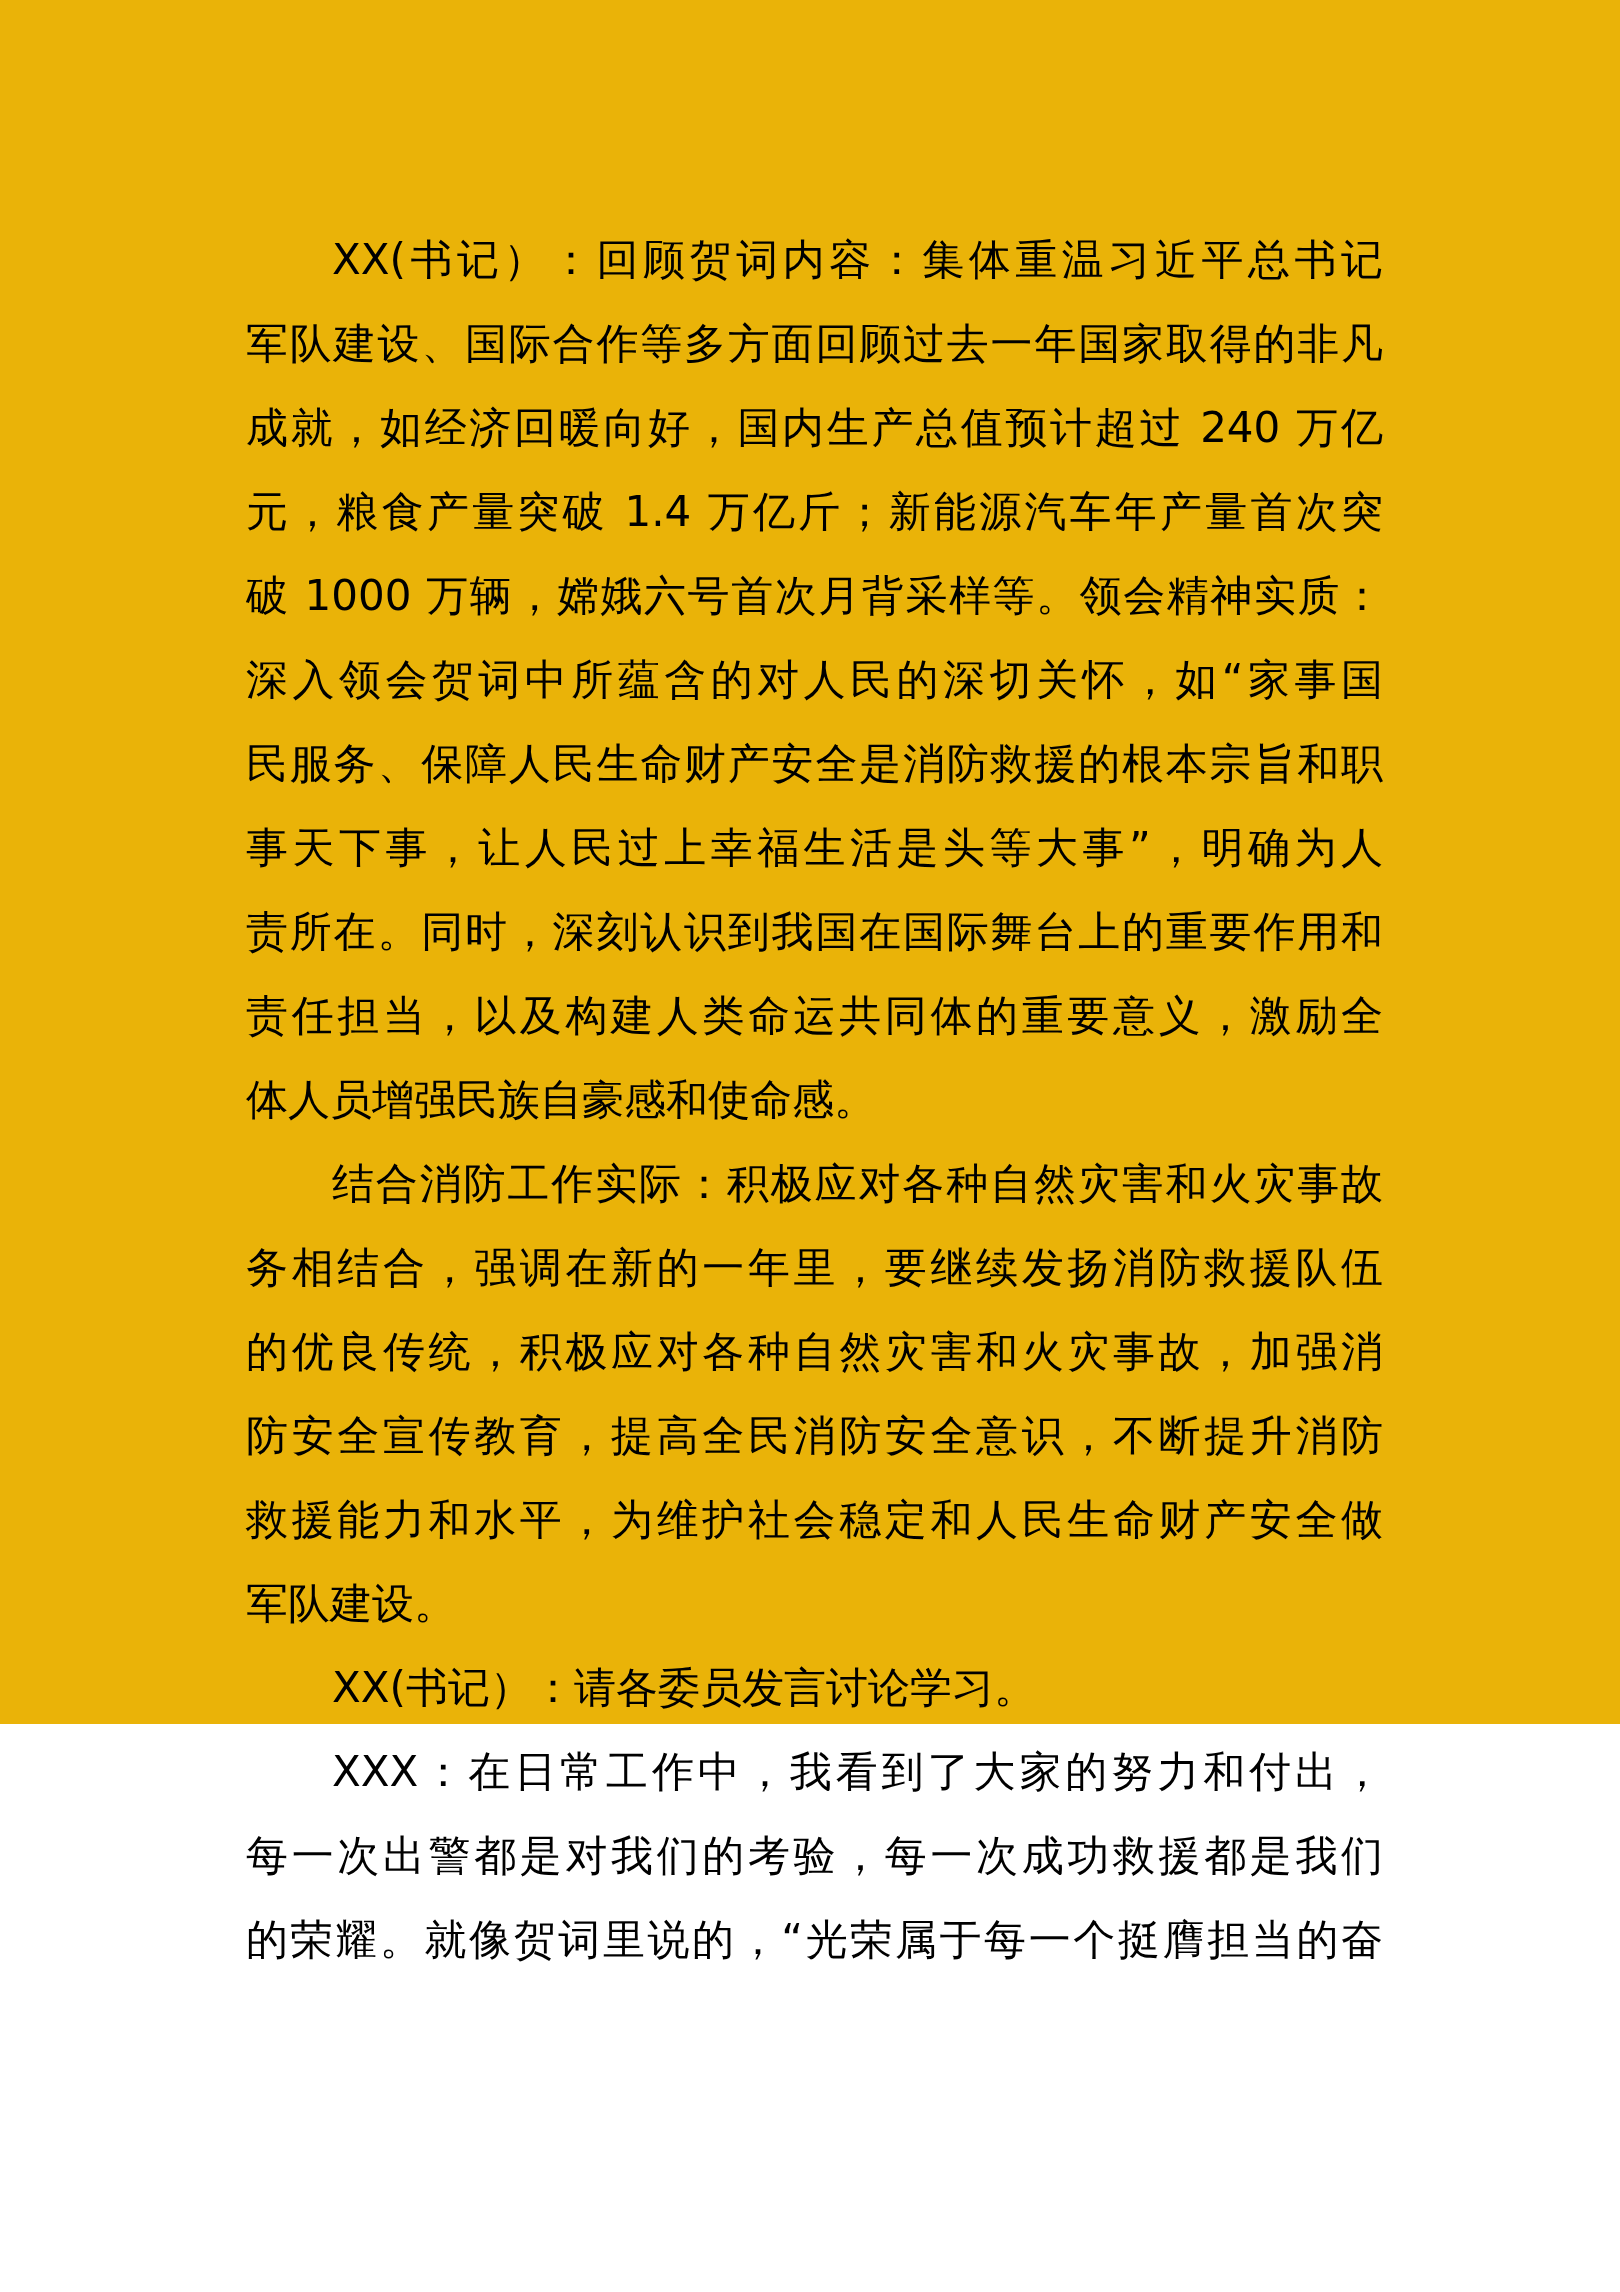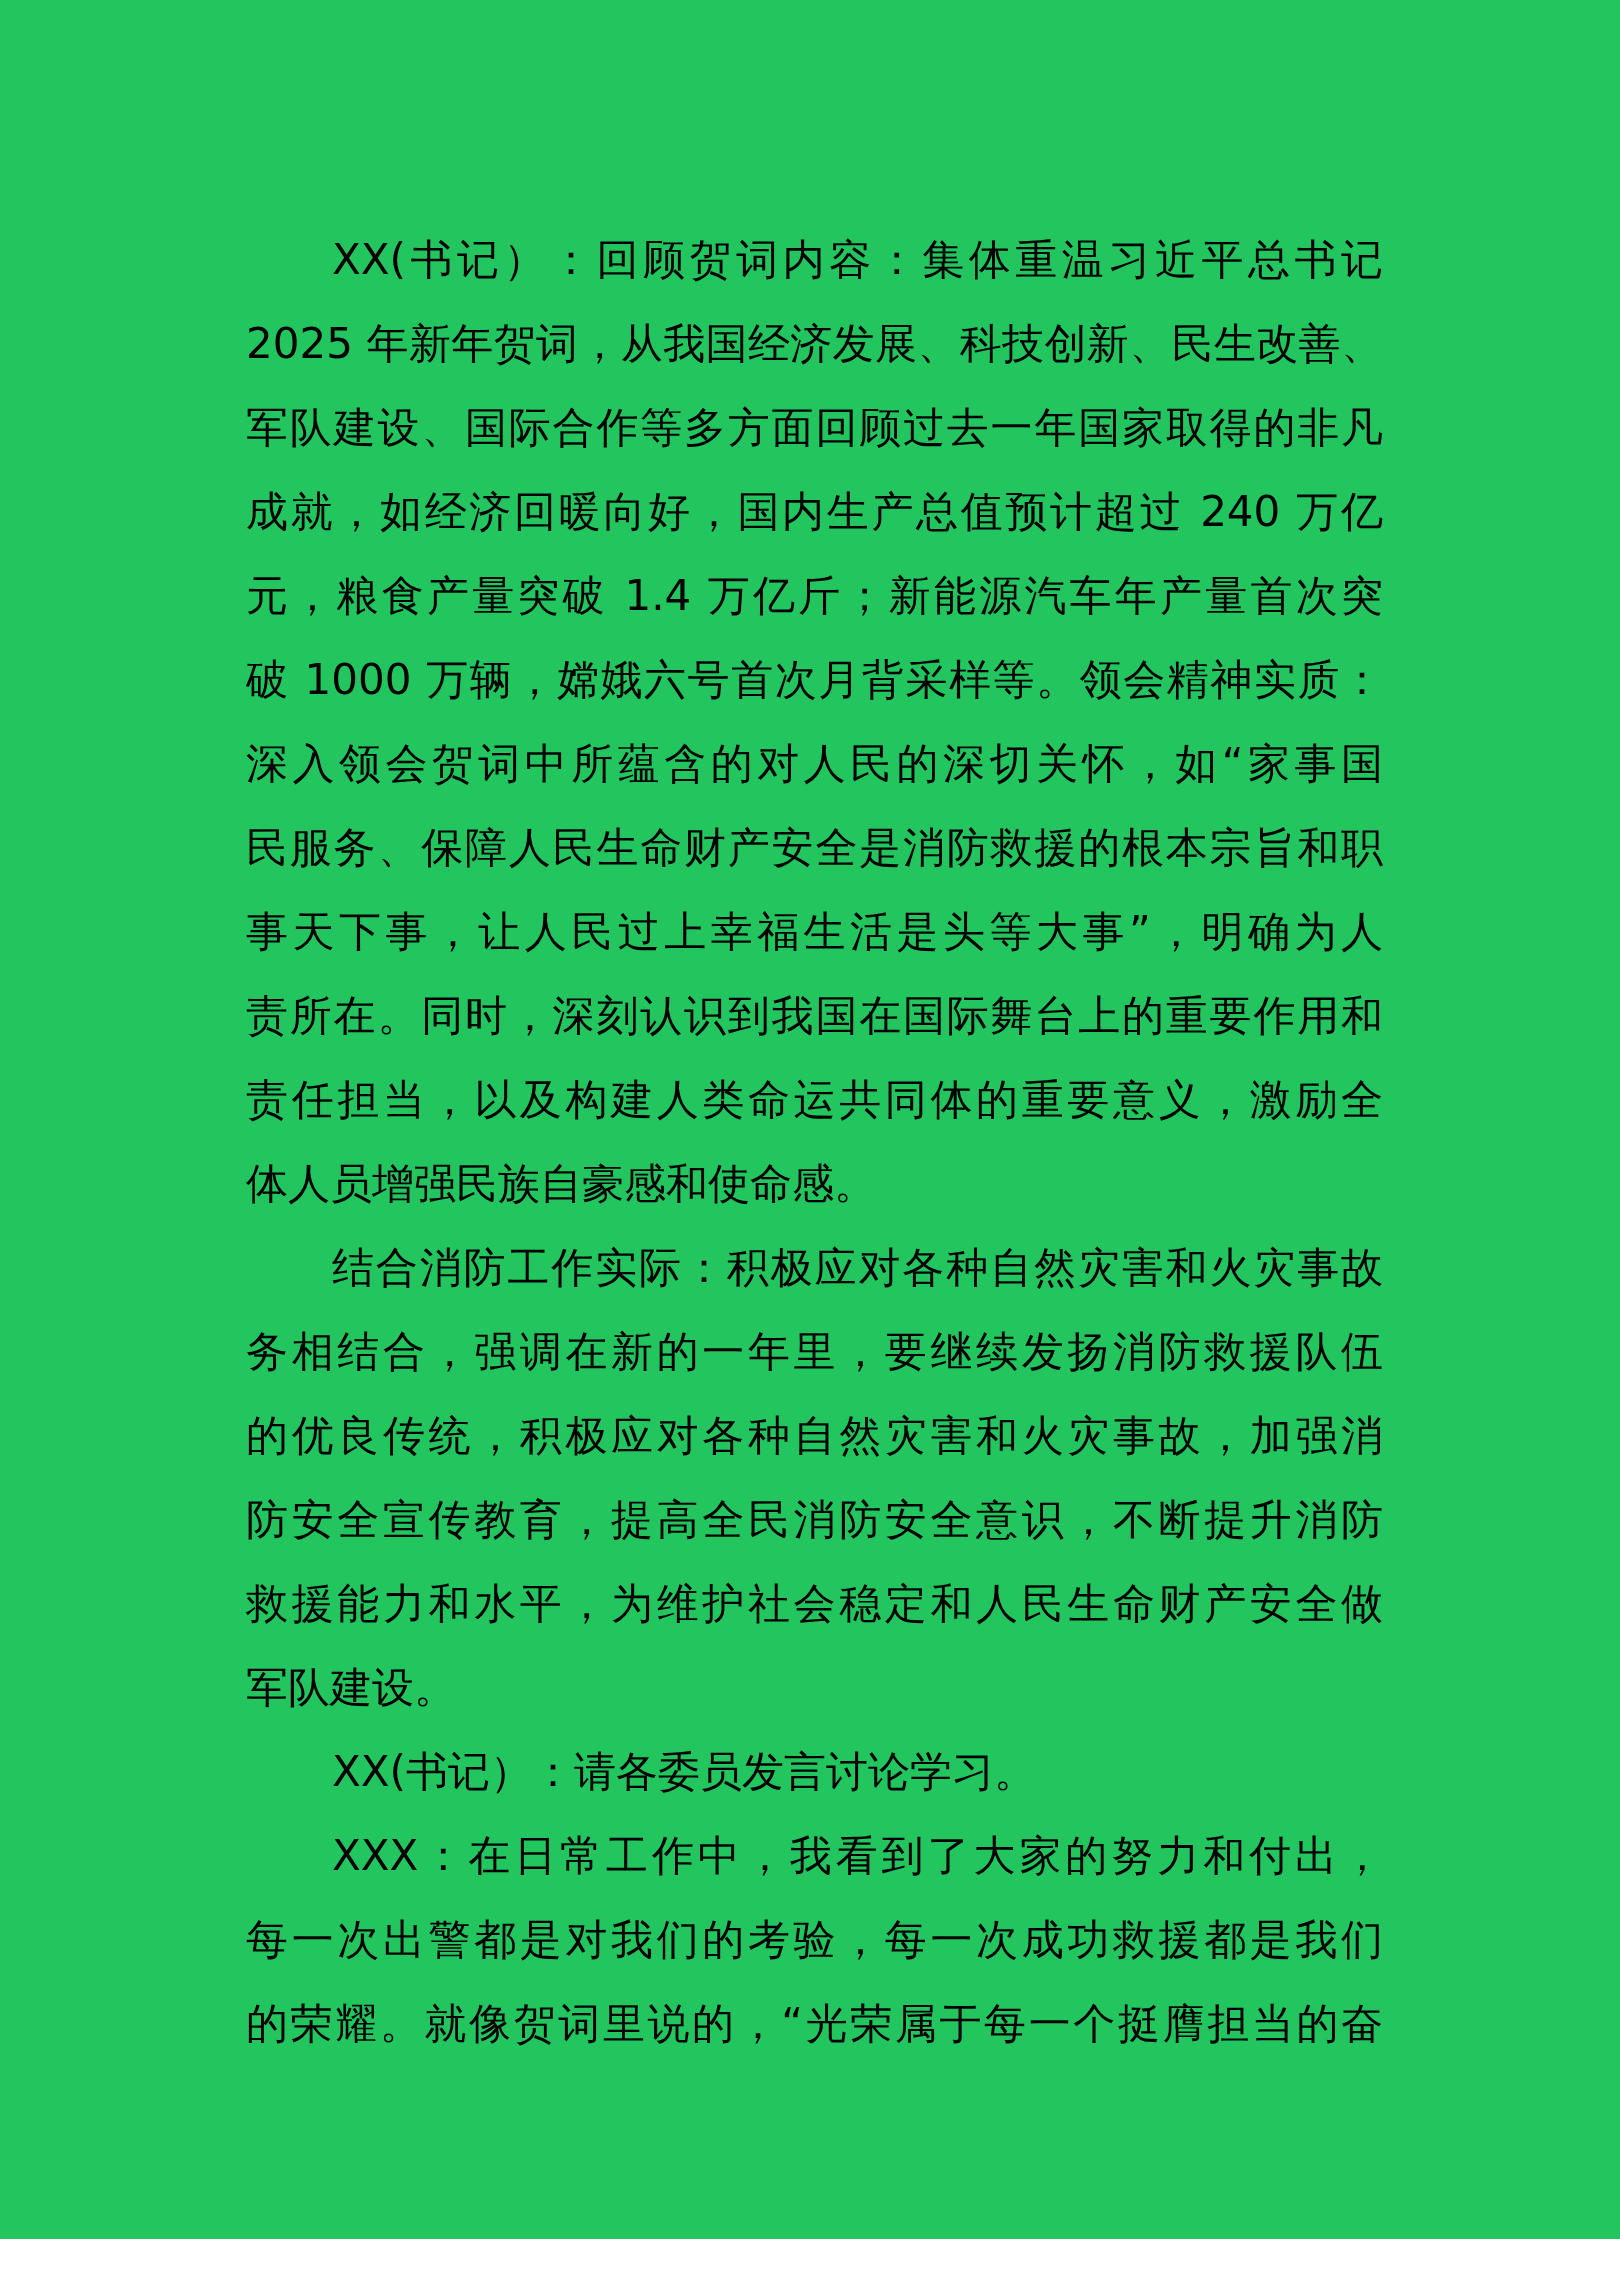--- a/index.html
+++ b/index.html
@@ -13,22 +13,22 @@
       position: relative;
       overflow: hidden;
       font-family: "DejaVu Sans", "Liberation Sans", sans-serif;
       color: #000000;
     }
     .page {
       position: absolute;
       left: 0;
       top: 0;
       width: 1620px;
-      height: 2239px;
-      background: #22c55e;
+      height: 1724px;
+      background: #eab308;
     }
     .text-block {
       position: absolute;
       left: 246px;
       top: 218px;
       width: 1137px;
     }
     .line {
       display: block;
       height: 84px;
@@ -46,21 +46,20 @@
     }
   </style>
 </head>
 <body>
 
 <div class="page">
   <div class="text-block">
 
     <div>
       <span class="line indent justify">XX(书记）：回顾贺词内容：集体重温习近平总书记</span>
-      <span class="line justify">2025 年新年贺词，从我国经济发展、科技创新、民生改善、</span>
       <span class="line justify">军队建设、国际合作等多方面回顾过去一年国家取得的非凡</span>
       <span class="line justify">成就，如经济回暖向好，国内生产总值预计超过 240 万亿</span>
       <span class="line justify">元，粮食产量突破 1.4 万亿斤；新能源汽车年产量首次突</span>
       <span class="line justify">破 1000 万辆，嫦娥六号首次月背采样等。领会精神实质：</span>
       <span class="line justify">深入领会贺词中所蕴含的对人民的深切关怀，如“家事国</span>
       <span class="line justify">民服务、保障人民生命财产安全是消防救援的根本宗旨和职</span>
       <span class="line justify">事天下事，让人民过上幸福生活是头等大事”，明确为人</span>
       <span class="line justify">责所在。同时，深刻认识到我国在国际舞台上的重要作用和</span>
       <span class="line justify">责任担当，以及构建人类命运共同体的重要意义，激励全</span>
       <span class="line">体人员增强民族自豪感和使命感。</span>

